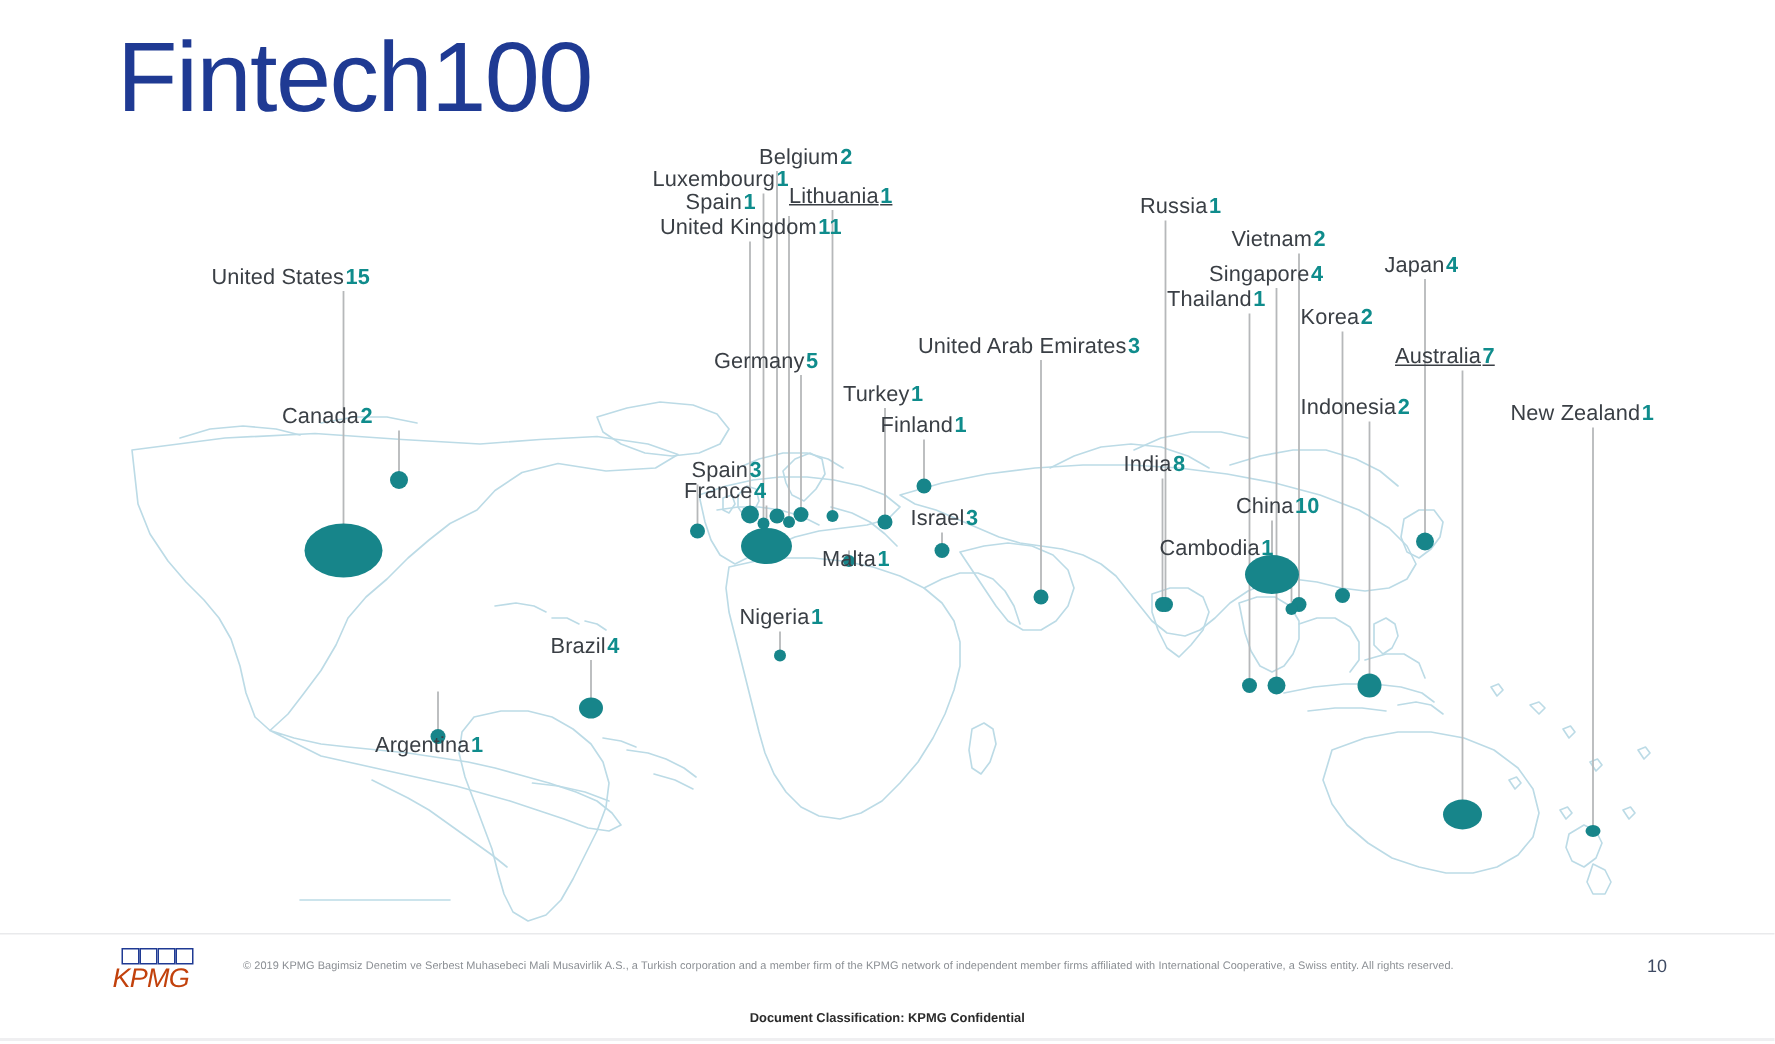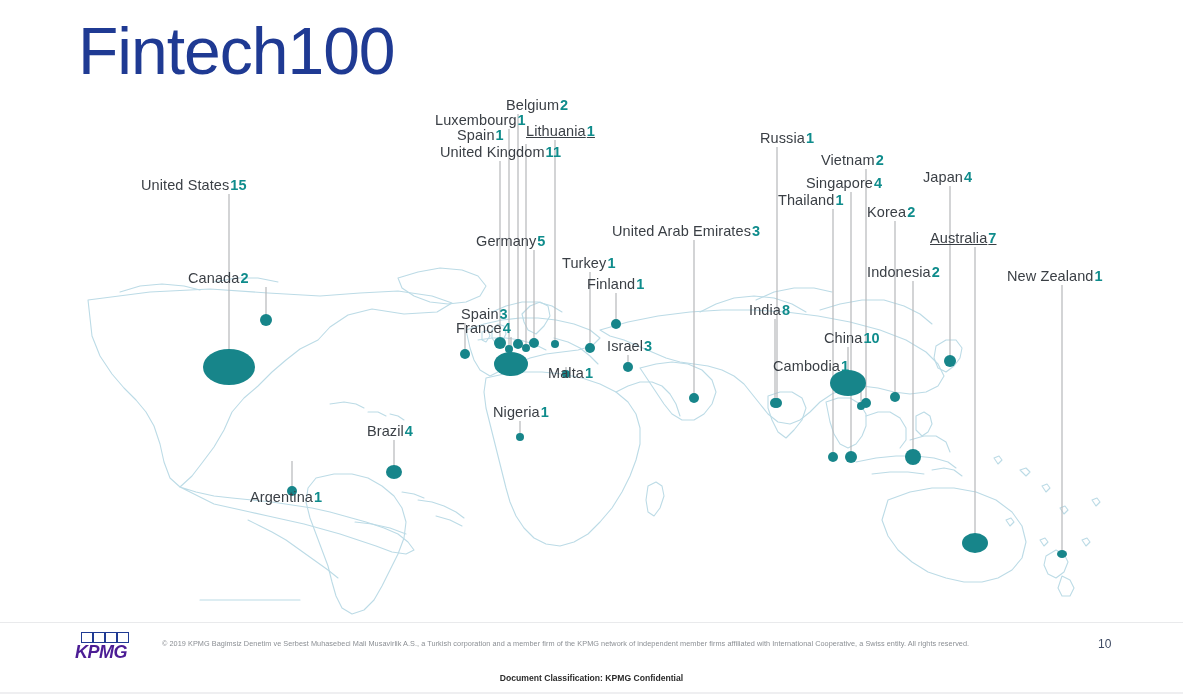--- a/index.html
+++ b/index.html
@@ -94,23 +94,23 @@
     height: 11px;
     border: 0.7px solid #1f3a93;
     box-sizing: border-box;
   }
   #kpmg-checks i.fill { background: #ffffff; }
   #kpmg-word {
     position: absolute;
     left: 0px;
     top: 10px;
     font-size: 18px;
-    font-weight: bold;
+    font-weight: normal;
     font-style: italic;
-    color: #4c1d95;
+    color: #c2410c;
     letter-spacing: -0.5px;
     font-family: "Liberation Sans", sans-serif;
   }
   #copyright {
     position: absolute;
     left: 162px;
     top: 639px;
     font-size: 7.3px;
     color: #8b8f94;
     white-space: nowrap;

